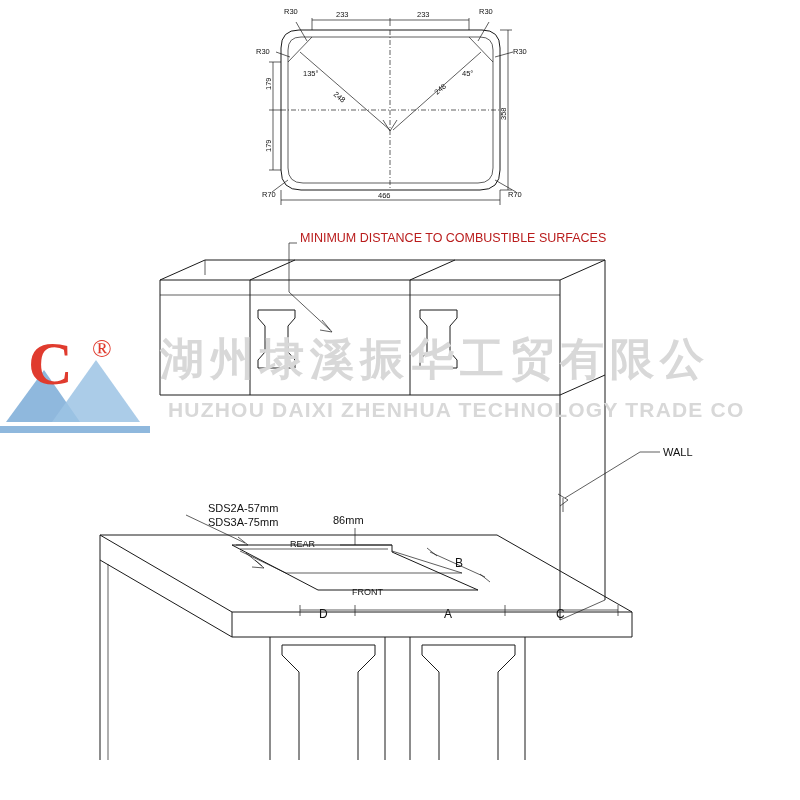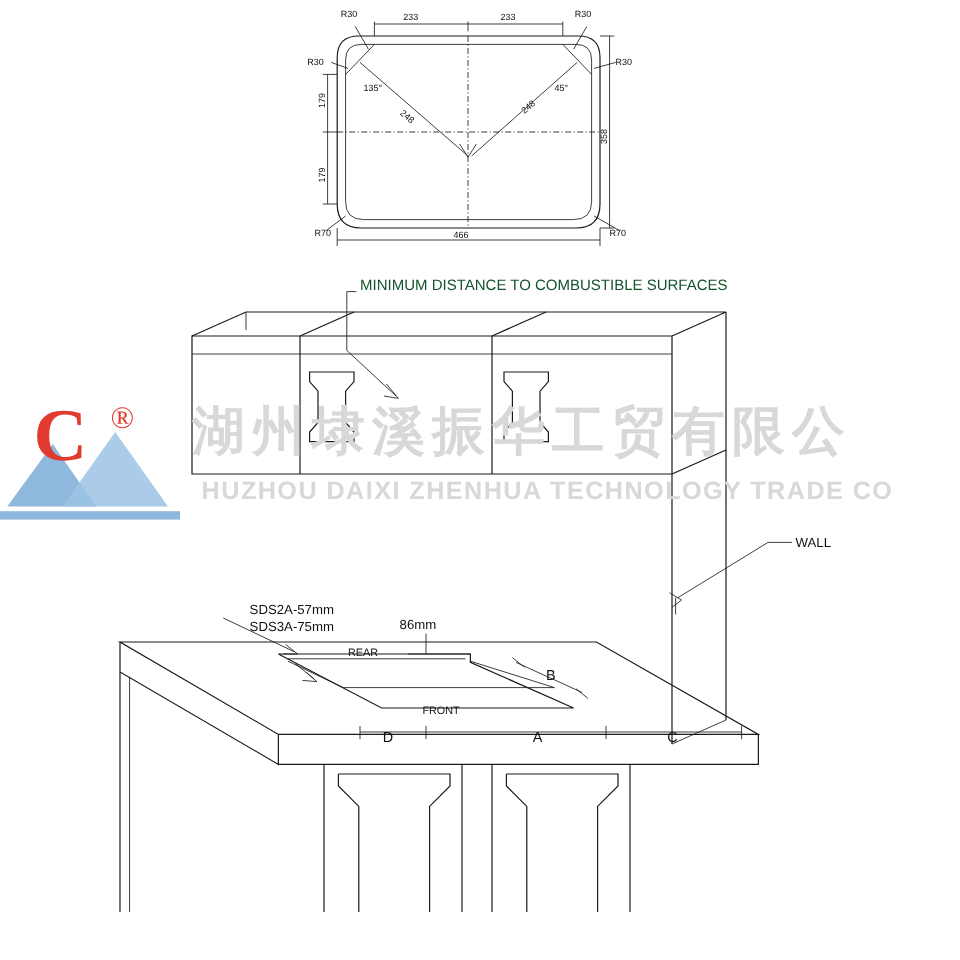--- a/index.html
+++ b/index.html
@@ -73,21 +73,21 @@
     top: 4px;
     font-size: 26px;
     color: #e03b2e;
     font-family: "Liberation Serif", serif;
   }
   .note-block {
     position: absolute;
     left: 300px;
     top: 230px;
     font-size: 12.5px;
-    color: #14532d;
+    color: #b91c1c;
     line-height: 16px;
     white-space: nowrap;
   }
   .lbl {
     font-family: "Liberation Sans", sans-serif;
     font-size: 9px;
     fill: #111;
   }
   .lbl-sm {
     font-family: "Liberation Sans", sans-serif;

